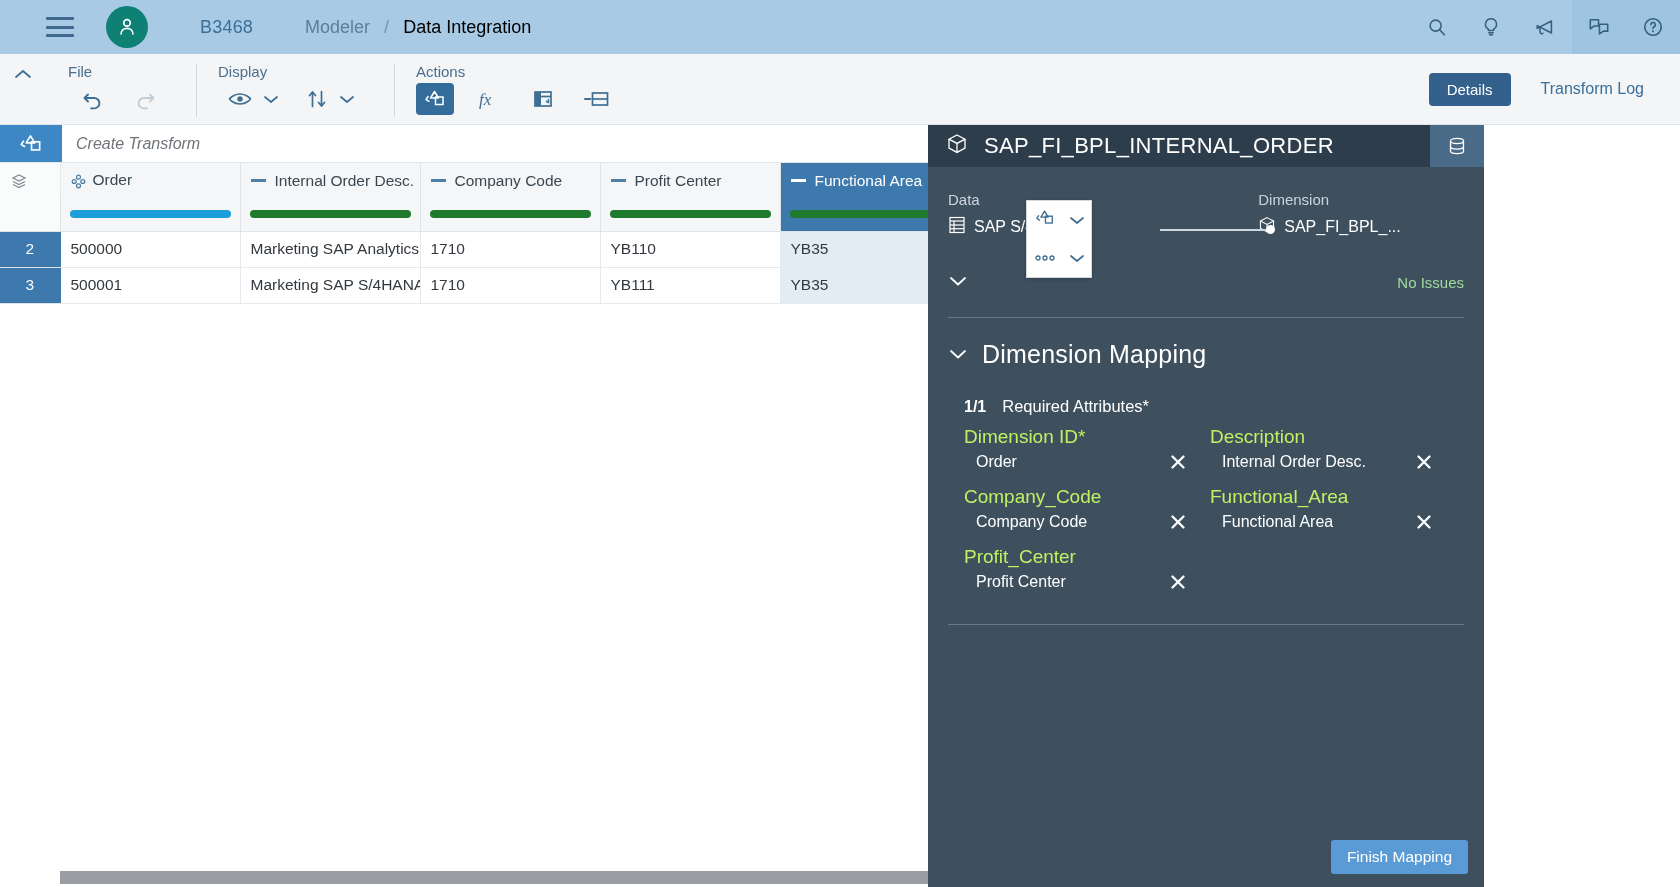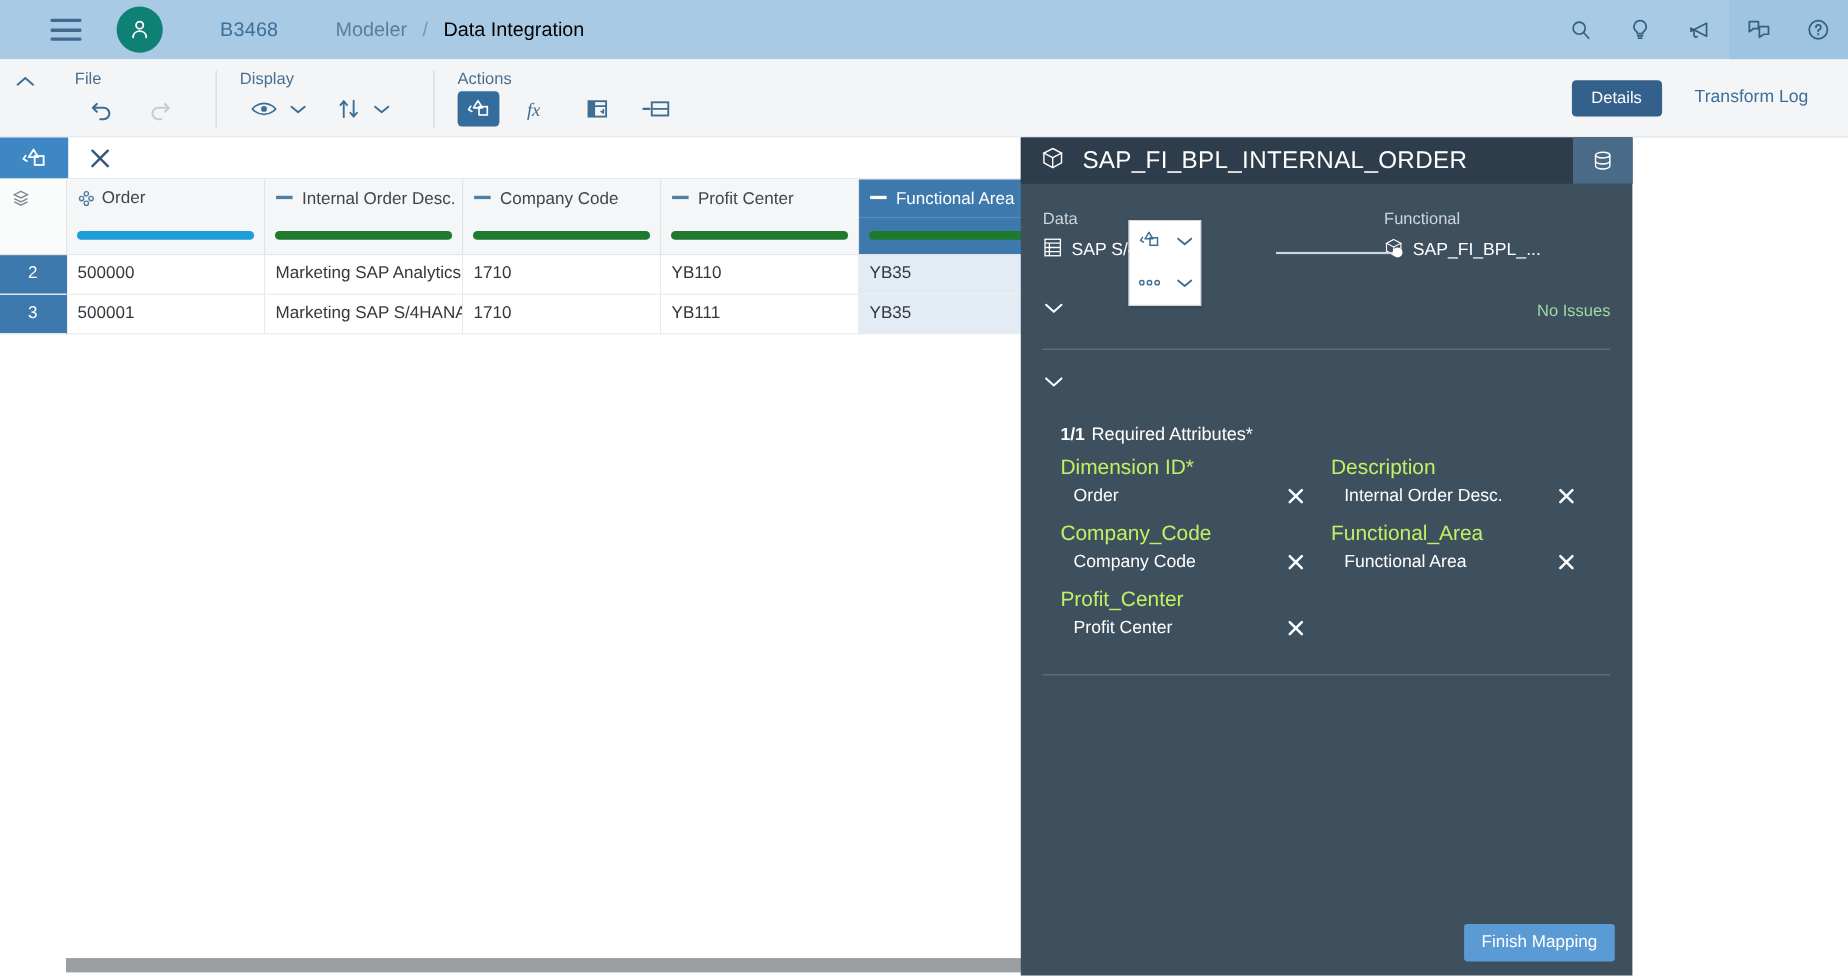--- a/index.html
+++ b/index.html
@@ -174,21 +174,21 @@
   .sp-connector .dot { position: absolute; top: 34px; left: 112px; width: 9px; height: 9px; border-radius: 50%; background: #ffffff; }
 
   .sp-section {
     display: flex; align-items: center; padding: 16px 0 26px 0;
   }
   .sp-chev { margin-right: 14px; cursor: pointer; }
   .sp-section h2 { font-size: 25px; font-weight: normal; letter-spacing: .2px; }
   .sp-status { margin-left: auto; font-size: 15px; color: #9fdca0; }
   .sp-divider { height: 1px; background: #6a7883; margin: 0; }
 
-  .req-line { display: flex; align-items: baseline; gap: 6px; padding: 20px 0 10px 16px; }
+  .req-line { display: flex; align-items: baseline; gap: 16px; padding: 20px 0 10px 16px; }
   .req-count { font-size: 16px; font-weight: bold; }
   .req-text { font-size: 16.5px; }
 
   .map-grid { display: flex; flex-wrap: wrap; padding-left: 16px; }
   .map-cell { width: 246px; margin-bottom: 14px; }
   .map-key { font-size: 19px; color: #bef264; margin-bottom: 4px; }
   .map-val-row { display: flex; align-items: center; }
   .map-val { font-size: 16px; padding-left: 12px; white-space: nowrap; }
   .map-x {
     margin-left: auto; margin-right: 22px; width: 20px; height: 20px;
@@ -357,20 +357,21 @@
   </div>
 
   <div class="transform-bar">
     <div class="transform-icon">
       <svg width="26" height="24" viewBox="0 0 24 22">
           <path d="M5 8.5 3 11.5l3 1.8" fill="none" stroke="#fff" stroke-width="1.5" stroke-linecap="round" stroke-linejoin="round"></path>
           <path d="M11.5 3.5 7.5 10h8z" fill="none" stroke="#fff" stroke-width="1.5" stroke-linejoin="round"></path>
           <rect x="12.5" y="9" width="7.5" height="7.5" fill="none" stroke="#fff" stroke-width="1.5"></rect>
         </svg>
     </div>
+    <div class="transform-input">Create Transform</div>
     <div class="transform-close">
       <svg width="22" height="22" viewBox="0 0 22 22">
           <line x1="4" y1="4" x2="18" y2="18" stroke="#35577a" stroke-width="2.2" stroke-linecap="round"></line>
           <line x1="18" y1="4" x2="4" y2="18" stroke="#35577a" stroke-width="2.2" stroke-linecap="round"></line>
         </svg>
     </div>
   </div>
 
   <div class="grid-area">
     <table class="grid-table">
@@ -534,21 +535,21 @@
                 </svg>
             </span>
             <span>SAP S/4HANA</span>
           </div>
         </div>
         <div class="sp-connector">
           <div class="line"></div>
           <div class="dot"></div>
         </div>
         <div class="sp-src-col">
-          <div class="sp-src-lbl">Functional</div>
+          <div class="sp-src-lbl">Dimension</div>
           <div class="sp-src-val">
             <span>
               <svg width="18" height="18" viewBox="0 0 22 22">
                   <polygon points="11,2 19,6.2 11,10.4 3,6.2" fill="none" stroke="#fff" stroke-width="1.3"></polygon>
                   <polyline points="3,6.2 3,15 11,19.4 19,15 19,6.2" fill="none" stroke="#fff" stroke-width="1.3"></polyline>
                   <line x1="11" y1="10.4" x2="11" y2="19.4" stroke="#fff" stroke-width="1.3"></line>
                 </svg>
             </span>
             <span>SAP_FI_BPL_...</span>
           </div>
@@ -565,20 +566,21 @@
       </div>
 
       <div class="sp-divider"></div>
 
       <div class="sp-section" style="padding-top:22px;padding-bottom:8px">
         <span class="sp-chev">
           <svg width="20" height="12" viewBox="0 0 20 12">
               <polyline points="3,3 10,9.5 17,3" fill="none" stroke="#ffffff" stroke-width="1.8" stroke-linecap="round" stroke-linejoin="round"></polyline>
             </svg>
         </span>
+        <h2>Dimension Mapping</h2>
       </div>
 
       <div class="req-line">
         <span class="req-count">1/1</span>
         <span class="req-text">Required Attributes*</span>
       </div>
 
       <div class="map-grid">
         <div class="map-cell">
           <div class="map-key">Dimension ID*</div>

